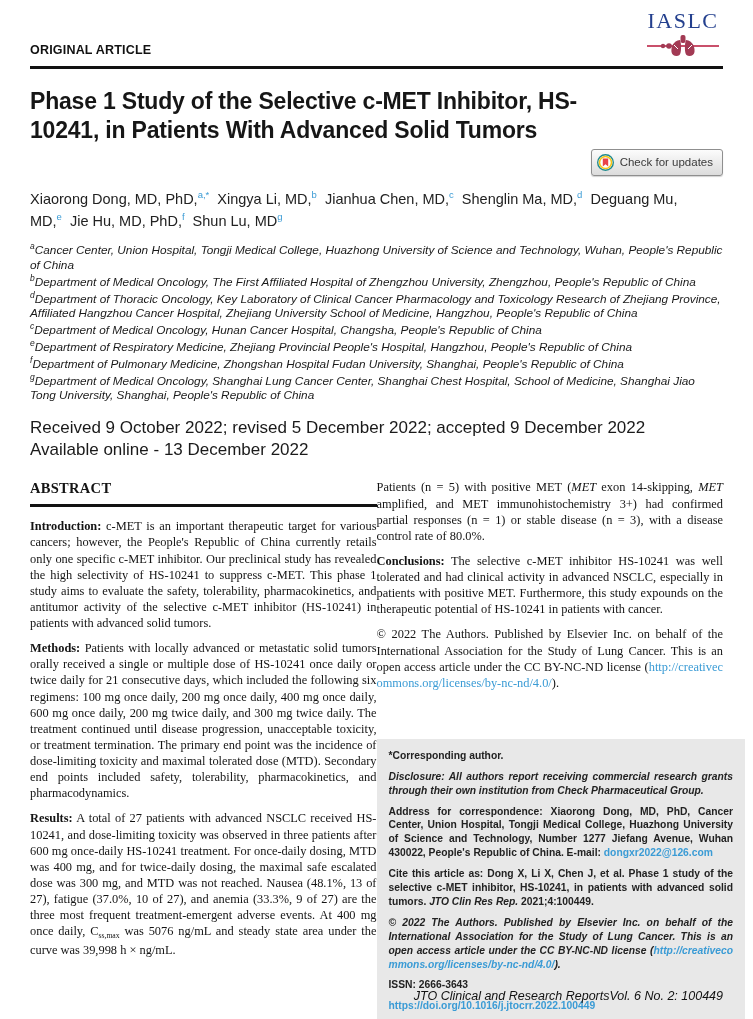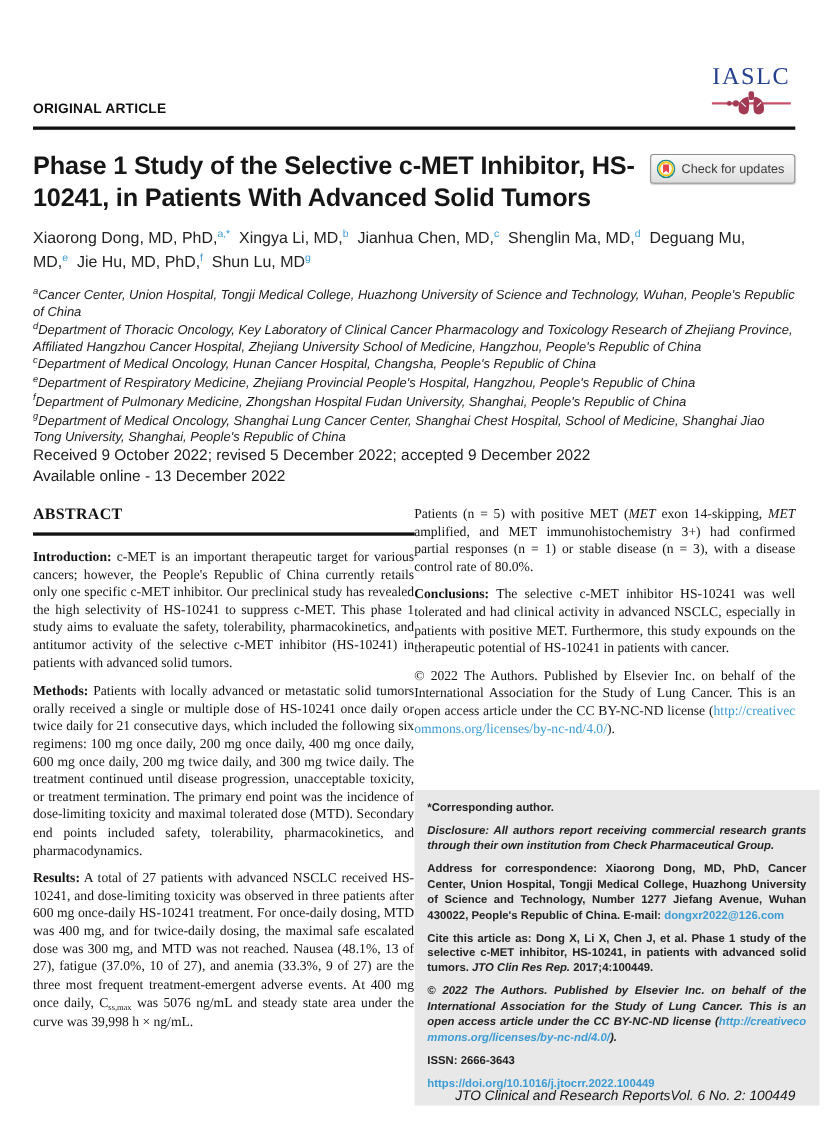--- a/index.html
+++ b/index.html
@@ -9,47 +9,47 @@
     font-family:"Liberation Sans", sans-serif;
     color:#1a1a1a;
     -webkit-font-smoothing:antialiased;
   }
   .page { position:relative; width:753px; height:1019px; padding:0 30px; overflow:hidden; background:#fff; }
 
   
   .topbar { display:flex; justify-content:space-between; align-items:flex-end; padding-top:10px; }
   .kicker { font-size:12.5px; font-weight:bold; color:#111; padding-bottom:5px; letter-spacing:0.2px; }
   .logo { display:flex; flex-direction:column; align-items:center; margin-right:4px; }
-  .logo-text { font-family:"Liberation Serif", serif; font-size:22px; color:#24408E; letter-spacing:1.5px; line-height:1;margin-top:48px; }
+  .logo-text { font-family:"Liberation Serif", serif; font-size:22px; color:#24408E; letter-spacing:1.5px; line-height:1; }
   .logo-art { margin-top:2px; }
   .rule-top { height:3px; background:#111; margin-top:4px; }
 
   
-  .title-row { display:flex; margin-top:18px; }
+  .title-row { display:flex; margin-top:18px;flex-direction:column; }
   .title { width:600px; font-size:23px; font-weight:bold; line-height:1.25; letter-spacing:-0.2px; color:#161616; }
   .badge {
     margin-left:auto; margin-top:4px; align-self:flex-start;
     display:inline-flex; align-items:center; gap:6px;
     border:1px solid #8f8f8f; border-radius:3px;
     background:linear-gradient(#fcfcfc,#dcdcdc);
     box-shadow:0 1px 1px rgba(0,0,0,0.18);
     padding:4px 9px 4px 5px; font-size:11.5px; color:#3a3a3a; cursor:pointer; white-space:nowrap;
   }
 
   
   .authors { margin-top:13px; font-size:14.5px; line-height:1.45; max-width:660px; color:#222; }
   .authors sup { font-size:9.5px; color:#3A9BD5; }
   .author { margin-right:4px; }
 
   
   .affils { margin-top:9px; font-style:italic; font-size:11.8px; line-height:1.26; color:#1a1a1a; }
   .affils sup { font-size:8.5px; }
 
   
-  .dates { margin-top:0; font-size:14px; line-height:1.3; }
+  .dates { margin-top:14px; font-size:17px; line-height:1.3; }
 
   
   .columns { display:flex; margin-top:18px; }
   .col { flex:1; font-family:"Liberation Serif", serif; font-size:12.4px; line-height:1.3; text-align:justify; color:#141414; }
   .col p { margin-bottom:9px; }
   .abs-head { font-weight:bold; font-size:14.5px; letter-spacing:0.3px; margin-bottom:6px; font-family:"Liberation Serif", serif; }
   .abs-rule { height:3px; background:#111; margin-bottom:11px; }
   .plabel { font-weight:bold; }
   .it { font-style:italic; }
   sub { font-size:0.62em; }
@@ -114,20 +114,21 @@
     <span class="author"><span>Xingya Li, MD,</span><sup>b</sup></span>
     <span class="author"><span>Jianhua Chen, MD,</span><sup>c</sup></span>
     <span class="author"><span>Shenglin Ma, MD,</span><sup>d</sup></span>
     <span class="author"><span>Deguang Mu, MD,</span><sup>e</sup></span>
     <span class="author"><span>Jie Hu, MD, PhD,</span><sup>f</sup></span>
     <span class="author"><span>Shun Lu, MD</span><sup>g</sup></span>
   </div>
 
   <div class="affils">
     <div><sup>a</sup><span>Cancer Center, Union Hospital, Tongji Medical College, Huazhong University of Science and Technology, Wuhan, People's Republic of China</span></div>
+    <div><sup>b</sup><span>Department of Medical Oncology, The First Affiliated Hospital of Zhengzhou University, Zhengzhou, People's Republic of China</span></div>
     <div><sup>d</sup><span>Department of Thoracic Oncology, Key Laboratory of Clinical Cancer Pharmacology and Toxicology Research of Zhejiang Province, Affiliated Hangzhou Cancer Hospital, Zhejiang University School of Medicine, Hangzhou, People's Republic of China</span></div>
     <div><sup>c</sup><span>Department of Medical Oncology, Hunan Cancer Hospital, Changsha, People's Republic of China</span></div>
     <div><sup>e</sup><span>Department of Respiratory Medicine, Zhejiang Provincial People's Hospital, Hangzhou, People's Republic of China</span></div>
     <div><sup>f</sup><span>Department of Pulmonary Medicine, Zhongshan Hospital Fudan University, Shanghai, People's Republic of China</span></div>
     <div><sup>g</sup><span>Department of Medical Oncology, Shanghai Lung Cancer Center, Shanghai Chest Hospital, School of Medicine, Shanghai Jiao Tong University, Shanghai, People's Republic of China</span></div>
   </div>
 
   <div class="dates">
     <div>Received 9 October 2022; revised 5 December 2022; accepted 9 December 2022</div>
     <div>Available online - 13 December 2022</div>
@@ -145,21 +146,21 @@
 
     <div class="col">
       <p><span>Patients (n = 5) with positive MET (</span><span class="it">MET</span><span> exon 14-skipping, </span><span class="it">MET</span><span> amplified, and MET immunohistochemistry 3+) had confirmed partial responses (n = 1) or stable disease (n = 3), with a disease control rate of 80.0%.</span></p>
       <p><span class="plabel">Conclusions:</span><span> The selective c-MET inhibitor HS-10241 was well tolerated and had clinical activity in advanced NSCLC, especially in patients with positive MET. Furthermore, this study expounds on the therapeutic potential of HS-10241 in patients with cancer.</span></p>
       <p><span>© 2022 The Authors. Published by Elsevier Inc. on behalf of the International Association for the Study of Lung Cancer. This is an open access article under the CC BY-NC-ND license (</span><a class="link">http://creativecommons.org/licenses/by-nc-nd/4.0/</a><span>).</span></p>
 
       <div class="footnote-box">
         <p>*Corresponding author.</p>
         <p class="fn-it">Disclosure: All authors report receiving commercial research grants through their own institution from Check Pharmaceutical Group.</p>
         <p><span>Address for correspondence: Xiaorong Dong, MD, PhD, Cancer Center, Union Hospital, Tongji Medical College, Huazhong University of Science and Technology, Number 1277 Jiefang Avenue, Wuhan 430022, People's Republic of China. E-mail: </span><a class="link">dongxr2022@126.com</a></p>
-        <p><span>Cite this article as: Dong X, Li X, Chen J, et al. Phase 1 study of the selective c-MET inhibitor, HS-10241, in patients with advanced solid tumors. </span><span class="fn-it">JTO Clin Res Rep.</span><span> 2017;4:100449.</span></p>
+        <p><span>Cite this article as: Dong X, Li X, Chen J, et al. Phase 1 study of the selective c-MET inhibitor, HS-10241, in patients with advanced solid tumors. </span><span class="fn-it">JTO Clin Res Rep.</span><span> 2021;4:100449.</span></p>
         <p class="fn-it"><span>© 2022 The Authors. Published by Elsevier Inc. on behalf of the International Association for the Study of Lung Cancer. This is an open access article under the CC BY-NC-ND license (</span><a class="link">http://creativecommons.org/licenses/by-nc-nd/4.0/</a><span>).</span></p>
         <p>ISSN: 2666-3643</p>
         <p><a class="link">https://doi.org/10.1016/j.jtocrr.2022.100449</a></p>
       </div>
     </div>
   </div>
 
   <div class="footer">
     <span>JTO Clinical and Research Reports</span>
     <span>Vol. 6 No. 2: 100449</span>

